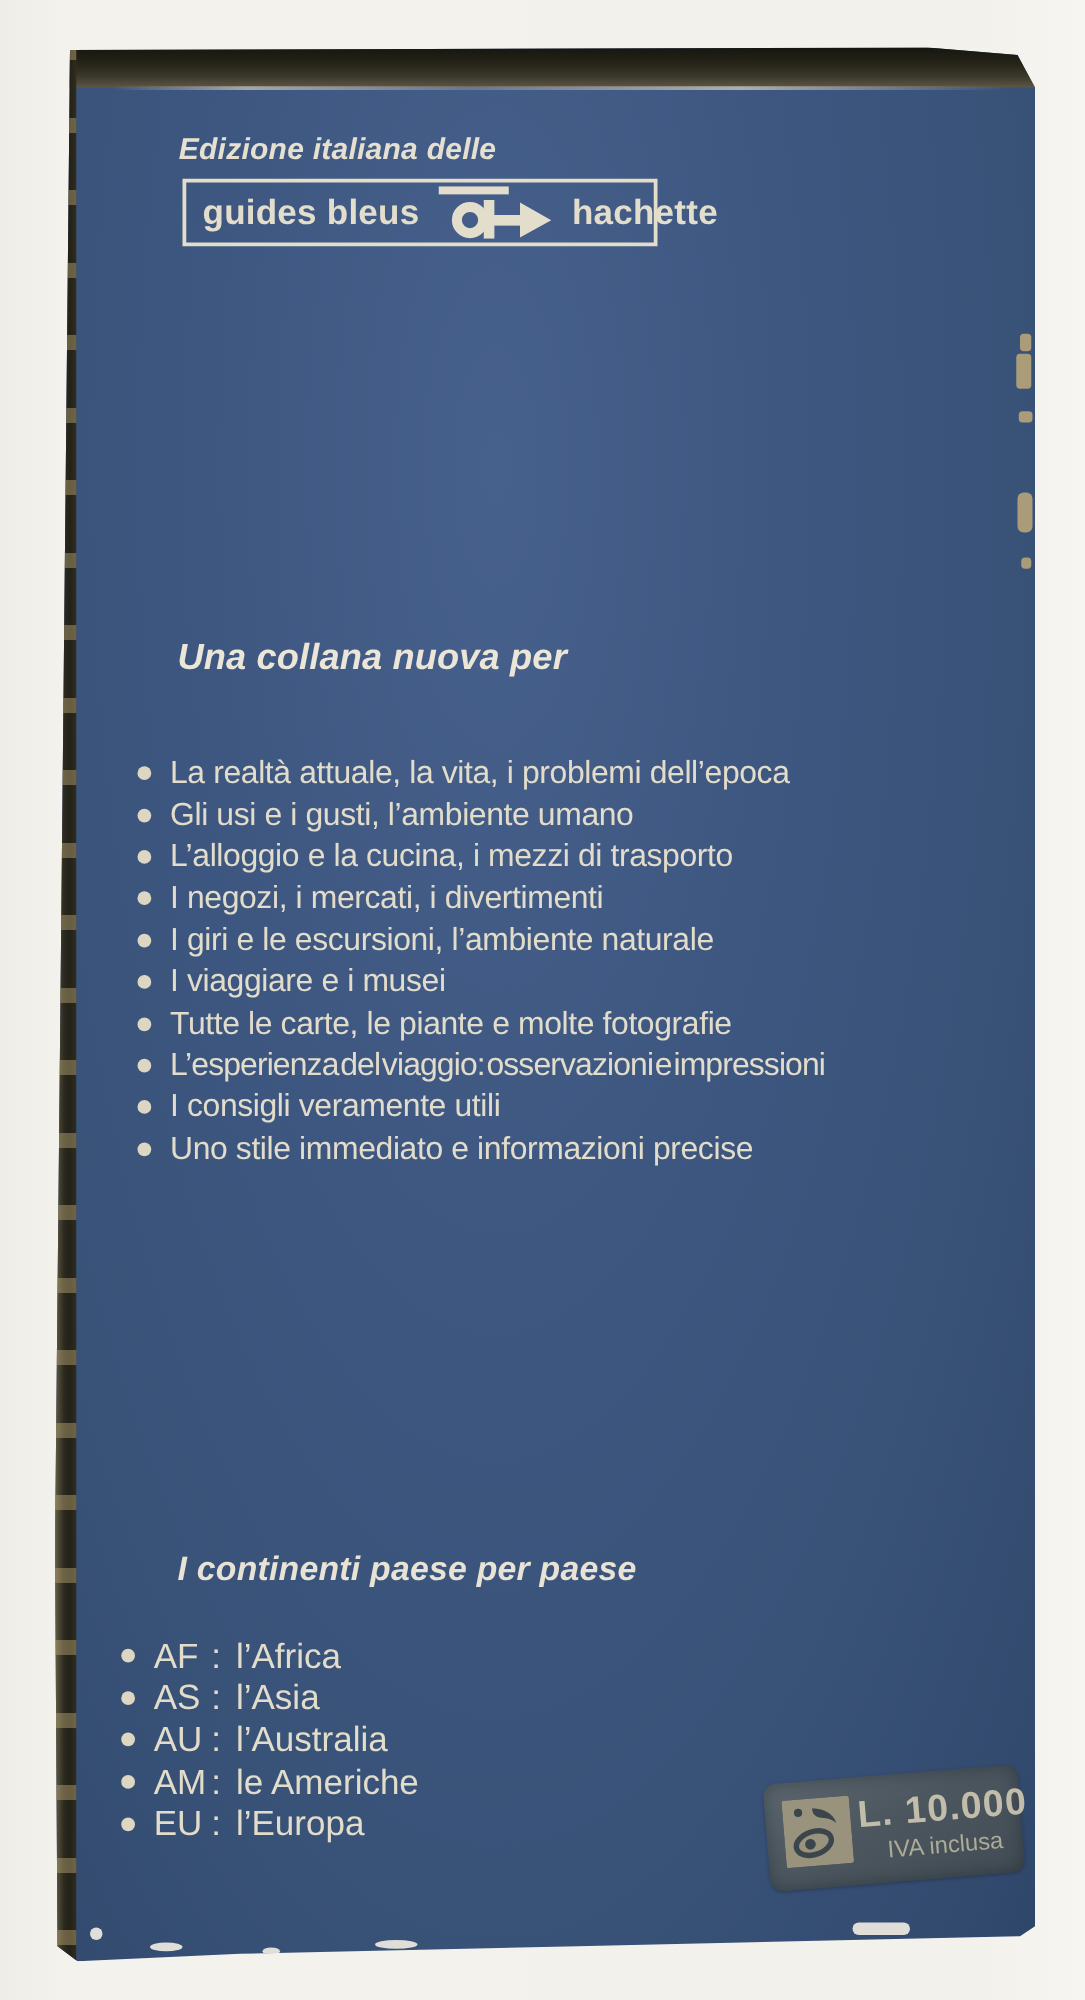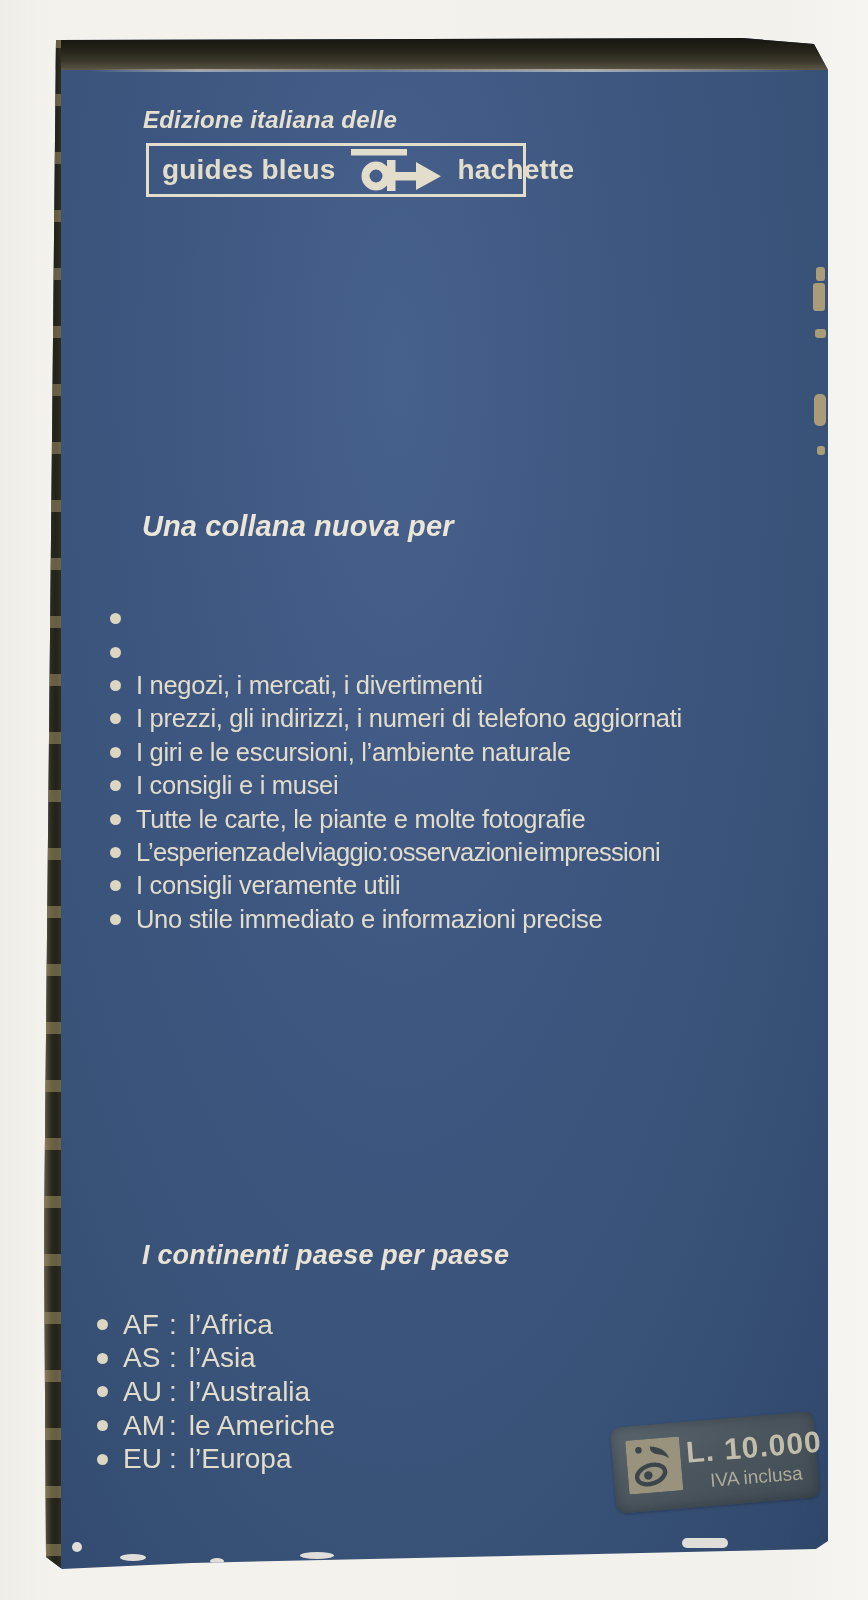--- a/index.html
+++ b/index.html
@@ -141,39 +141,41 @@
     <span class="brand-text">hachette</span>
   </div>
 
   <div class="headline">
     <div>Una collana nuova per</div>
   </div>
 
   <ul class="plain features">
     <li>
         <span class="dot"></span>
-      </li>
-    <li>
-        <span class="dot"></span>
+        <span>La realtà attuale, la vita, i problemi dell’epoca</span>
+      </li>
+    <li>
+        <span class="dot"></span>
+        <span>Gli usi e i gusti, l’ambiente umano</span>
+      </li>
+    <li>
+        <span class="dot"></span>
+        <span>L’alloggio e la cucina, i mezzi di trasporto</span>
       </li>
     <li>
         <span class="dot"></span>
         <span>I negozi, i mercati, i divertimenti</span>
       </li>
     <li>
         <span class="dot"></span>
-        <span>I prezzi, gli indirizzi, i numeri di telefono aggiornati</span>
-      </li>
-    <li>
-        <span class="dot"></span>
         <span>I giri e le escursioni, l’ambiente naturale</span>
       </li>
     <li>
         <span class="dot"></span>
-        <span>I consigli e i musei</span>
+        <span>I viaggiare e i musei</span>
       </li>
     <li>
         <span class="dot"></span>
         <span>Tutte le carte, le piante e molte fotografie</span>
       </li>
     <li class="tight">
         <span class="dot"></span>
         <span>L’esperienza del viaggio: osservazioni e impressioni</span>
       </li>
     <li>

